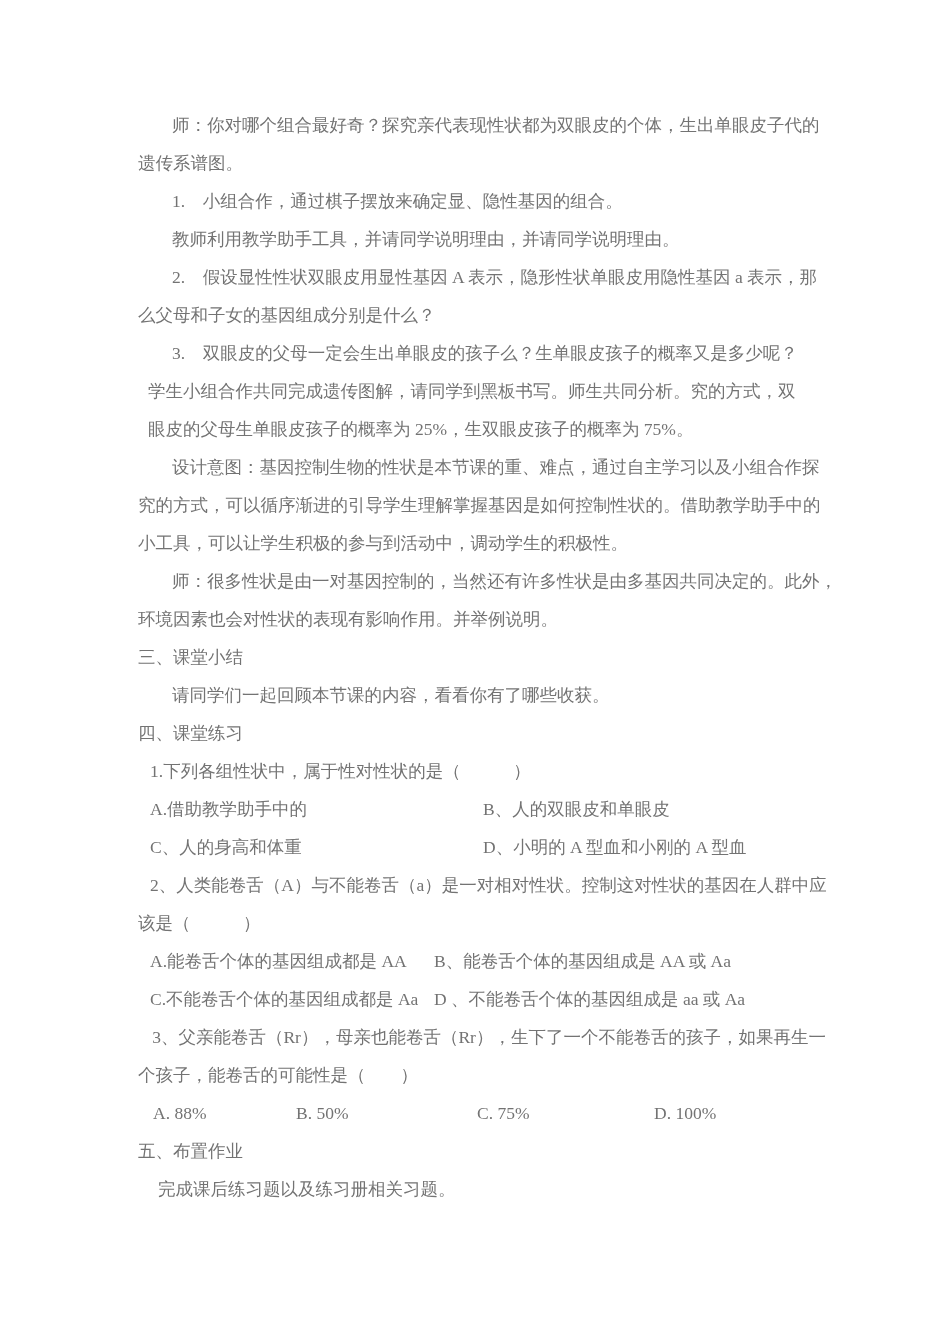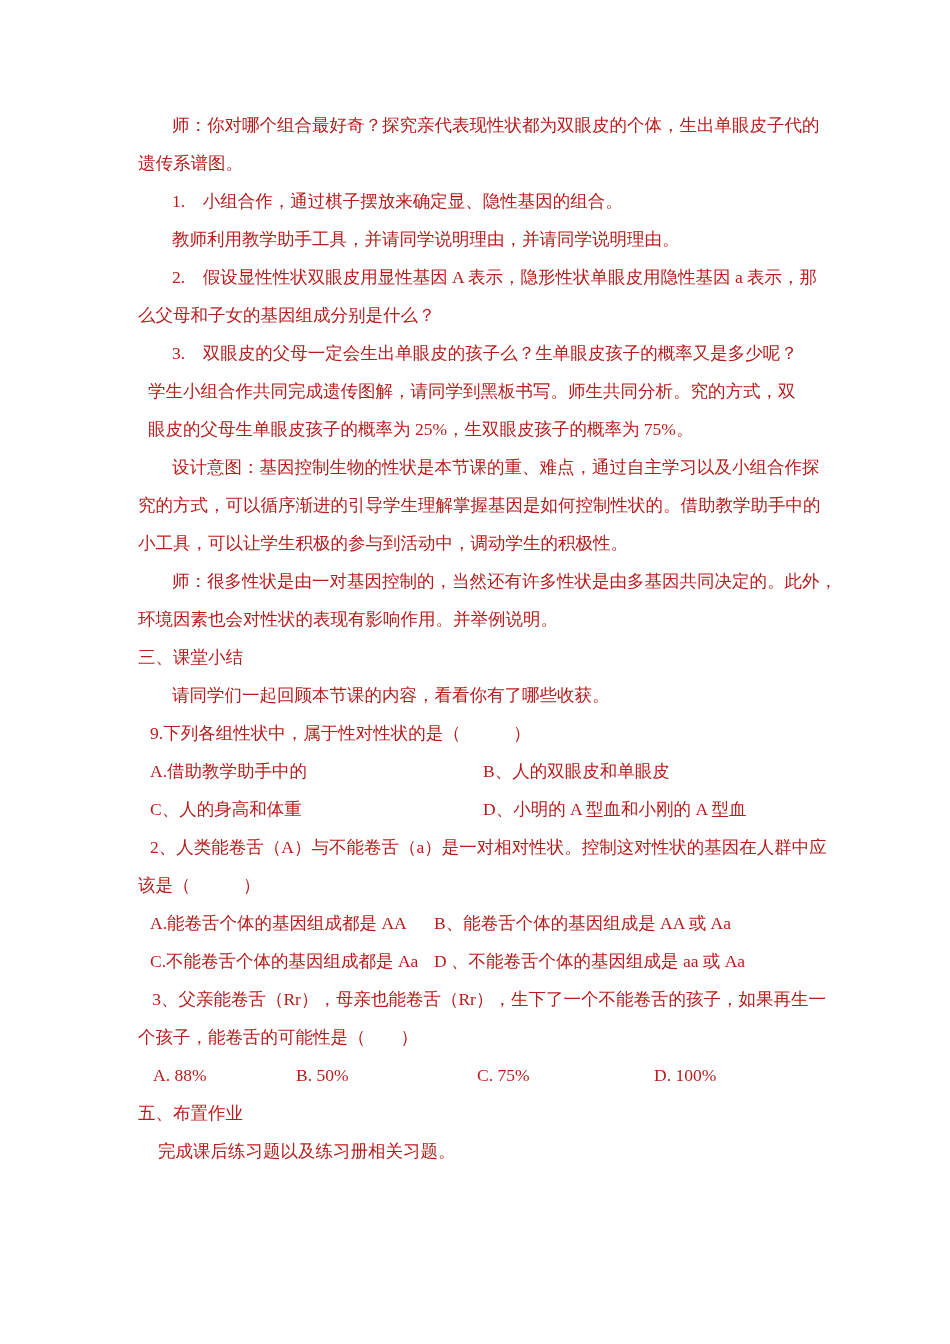--- a/index.html
+++ b/index.html
@@ -33,38 +33,39 @@
   .part {
     position: absolute;
     top: 0;
     white-space: pre;
   }
 </style>
 </head>
 <body style="background: rgb(255, 255, 255);">
 
 <div class="sheet">
-  <div class="doc" style="color: #b91c1c;">
+  <div class="doc" style="color: #737373;">
       <div class="line" style="padding-left: 34px;">师：你对哪个组合最好奇？探究亲代表现性状都为双眼皮的个体，生出单眼皮子代的</div>
       <div class="line" style="padding-left: 0px;">遗传系谱图。</div>
       <div class="line" style="padding-left: 34px;">1.    小组合作，通过棋子摆放来确定显、隐性基因的组合。</div>
       <div class="line" style="padding-left: 34px;">教师利用教学助手工具，并请同学说明理由，并请同学说明理由。</div>
       <div class="line" style="padding-left: 34px;">2.    假设显性性状双眼皮用显性基因 A 表示，隐形性状单眼皮用隐性基因 a 表示，那</div>
       <div class="line" style="padding-left: 0px;">么父母和子女的基因组成分别是什么？</div>
       <div class="line" style="padding-left: 34px;">3.    双眼皮的父母一定会生出单眼皮的孩子么？生单眼皮孩子的概率又是多少呢？</div>
       <div class="line" style="padding-left: 10px;">学生小组合作共同完成遗传图解，请同学到黑板书写。师生共同分析。究的方式，双</div>
       <div class="line" style="padding-left: 10px;">眼皮的父母生单眼皮孩子的概率为 25%，生双眼皮孩子的概率为 75%。</div>
       <div class="line" style="padding-left: 34px;">设计意图：基因控制生物的性状是本节课的重、难点，通过自主学习以及小组合作探</div>
       <div class="line" style="padding-left: 0px;">究的方式，可以循序渐进的引导学生理解掌握基因是如何控制性状的。借助教学助手中的</div>
       <div class="line" style="padding-left: 0px;">小工具，可以让学生积极的参与到活动中，调动学生的积极性。</div>
       <div class="line" style="padding-left: 34px;">师：很多性状是由一对基因控制的，当然还有许多性状是由多基因共同决定的。此外，</div>
       <div class="line" style="padding-left: 0px;">环境因素也会对性状的表现有影响作用。并举例说明。</div>
       <div class="line" style="padding-left: 0px;">三、课堂小结</div>
       <div class="line" style="padding-left: 34px;">请同学们一起回顾本节课的内容，看看你有了哪些收获。</div>
-      <div class="line" style="padding-left: 12px;">9.下列各组性状中，属于性对性状的是（　　　）</div>
+      <div class="line" style="padding-left: 0px;">四、课堂练习</div>
+      <div class="line" style="padding-left: 12px;">1.下列各组性状中，属于性对性状的是（　　　）</div>
       <div class="line"><span class="part" style="left: 12px;">A.借助教学助手中的</span><span class="part" style="left: 345px;">B、人的双眼皮和单眼皮</span></div>
       <div class="line"><span class="part" style="left: 12px;">C、人的身高和体重</span><span class="part" style="left: 345px;">D、小明的 A 型血和小刚的 A 型血</span></div>
       <div class="line" style="padding-left: 12px;">2、人类能卷舌（A）与不能卷舌（a）是一对相对性状。控制这对性状的基因在人群中应</div>
       <div class="line" style="padding-left: 0px;">该是（　　　）</div>
       <div class="line"><span class="part" style="left: 12px;">A.能卷舌个体的基因组成都是 AA</span><span class="part" style="left: 296px;">B、能卷舌个体的基因组成是 AA 或 Aa</span></div>
       <div class="line"><span class="part" style="left: 12px;">C.不能卷舌个体的基因组成都是 Aa</span><span class="part" style="left: 296px;">D 、不能卷舌个体的基因组成是 aa 或 Aa</span></div>
       <div class="line" style="padding-left: 12px; text-align: center;">3、父亲能卷舌（Rr），母亲也能卷舌（Rr），生下了一个不能卷舌的孩子，如果再生一</div>
       <div class="line" style="padding-left: 0px;">个孩子，能卷舌的可能性是（　　）</div>
       <div class="line"><span class="part" style="left: 15px;">A. 88%</span><span class="part" style="left: 158px;">B. 50%</span><span class="part" style="left: 339px;">C. 75%</span><span class="part" style="left: 516px;">D. 100%</span></div>
       <div class="line" style="padding-left: 0px;">五、布置作业</div>

